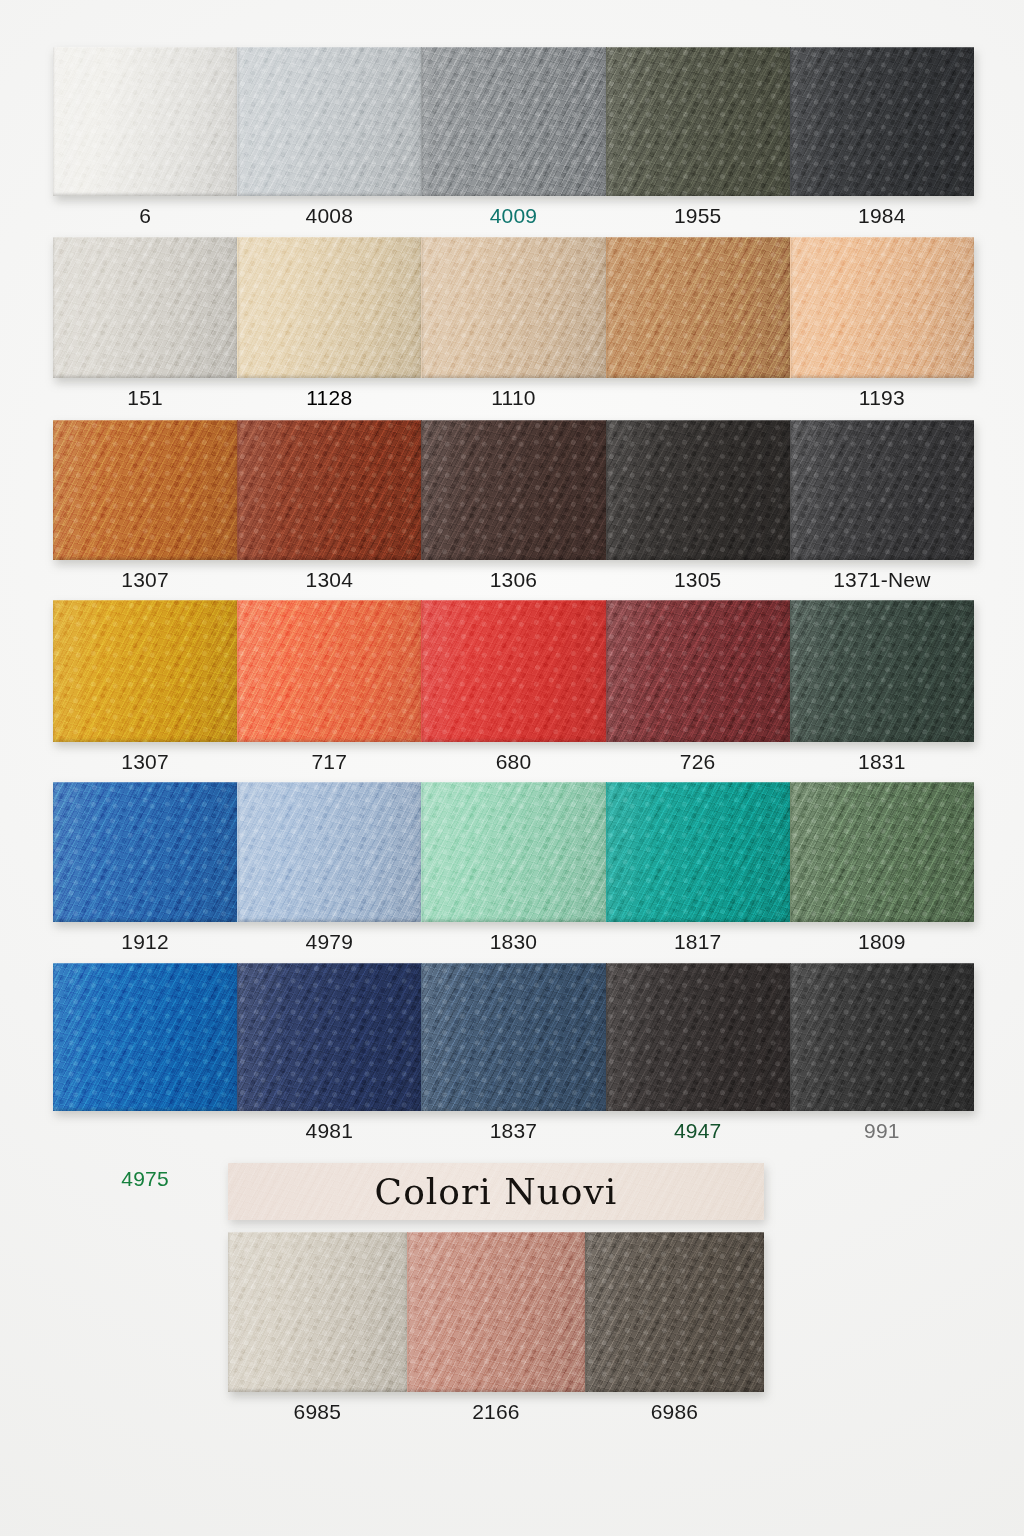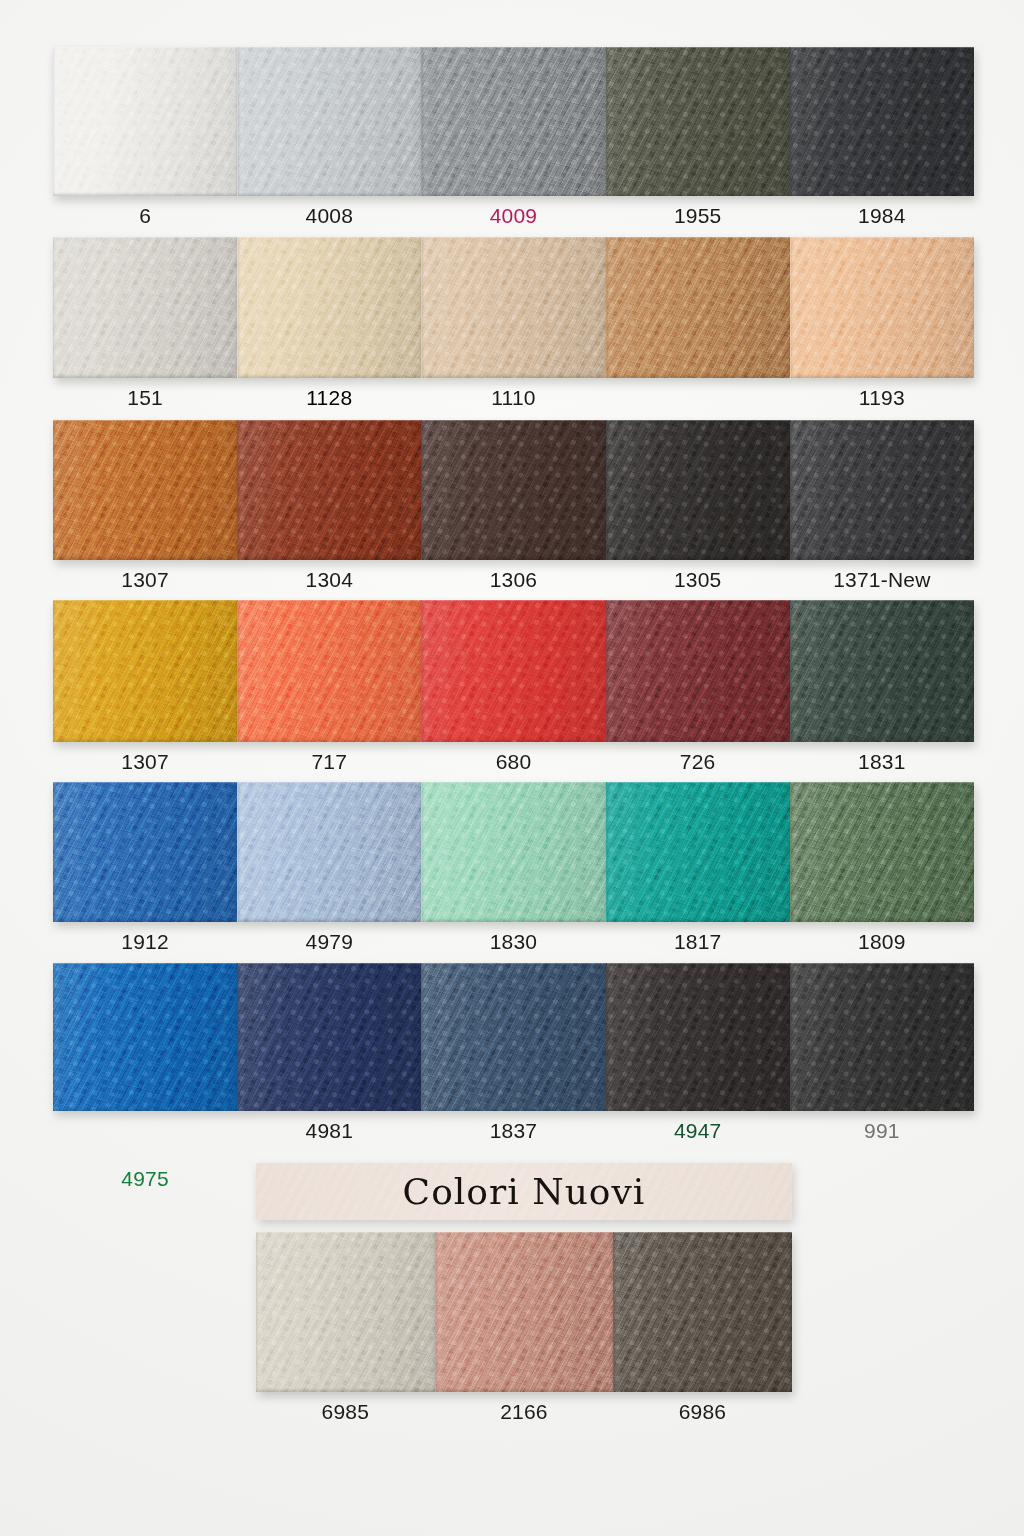--- a/index.html
+++ b/index.html
@@ -121,21 +121,21 @@
     text-align: center;
     font-size: 21px;
     color: #1b1b1b;
     font-family: "Liberation Sans", sans-serif;
     letter-spacing: 0.2px;
   }
 
   
   #colori-nuovi {
     position: absolute;
-    left: 256px;
+    left: 228px;
     top: 1163px;
     width: 608px;
   }
   .banner {
     height: 57px;
     width: 536px;
     position: relative;
     overflow: hidden;
     display: flex;
     align-items: center;
@@ -201,21 +201,21 @@
       <div class="swatch" style="height: 149px; background-color: rgb(52, 54, 57);">
         <div class="sheen"></div>
         <div class="grain"></div>
         <div class="grain2"></div>
         <div class="edge"></div>
       </div>
     </div>
     <div class="labels">
       <div class="label" style="color: rgb(27, 27, 27);">6</div>
       <div class="label" style="color: rgb(27, 27, 27);">4008</div>
-      <div class="label" style="color: #be185d;">4009</div>
+      <div class="label" style="color: #0f766e;">4009</div>
       <div class="label" style="color: rgb(27, 27, 27);">1955</div>
       <div class="label" style="color: rgb(27, 27, 27);">1984</div>
     </div>
   </div>
 
   <div class="swatch-row" style="top:237px">
     <div class="strip">
       <div class="swatch" style="height: 141px; background-color: rgb(220, 217, 210);">
         <div class="sheen"></div>
         <div class="grain"></div>

